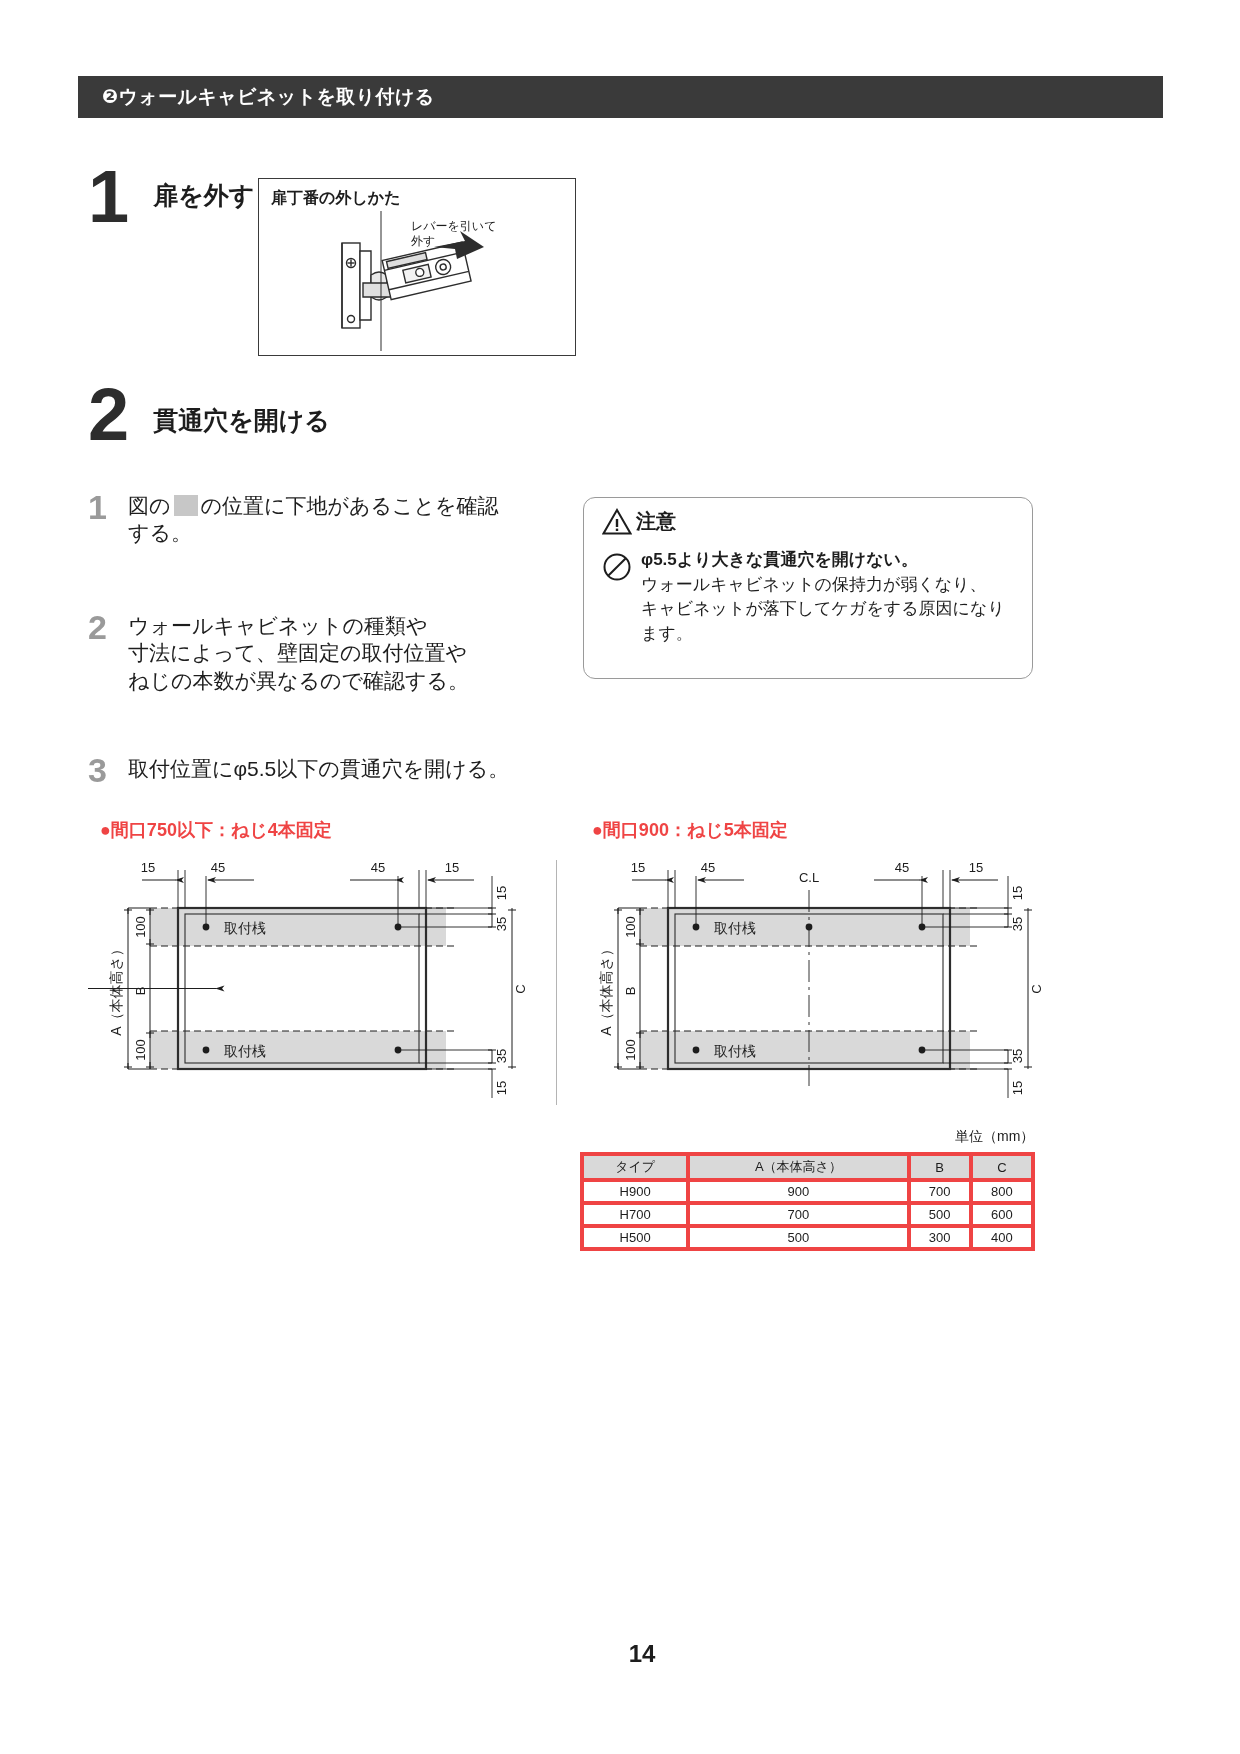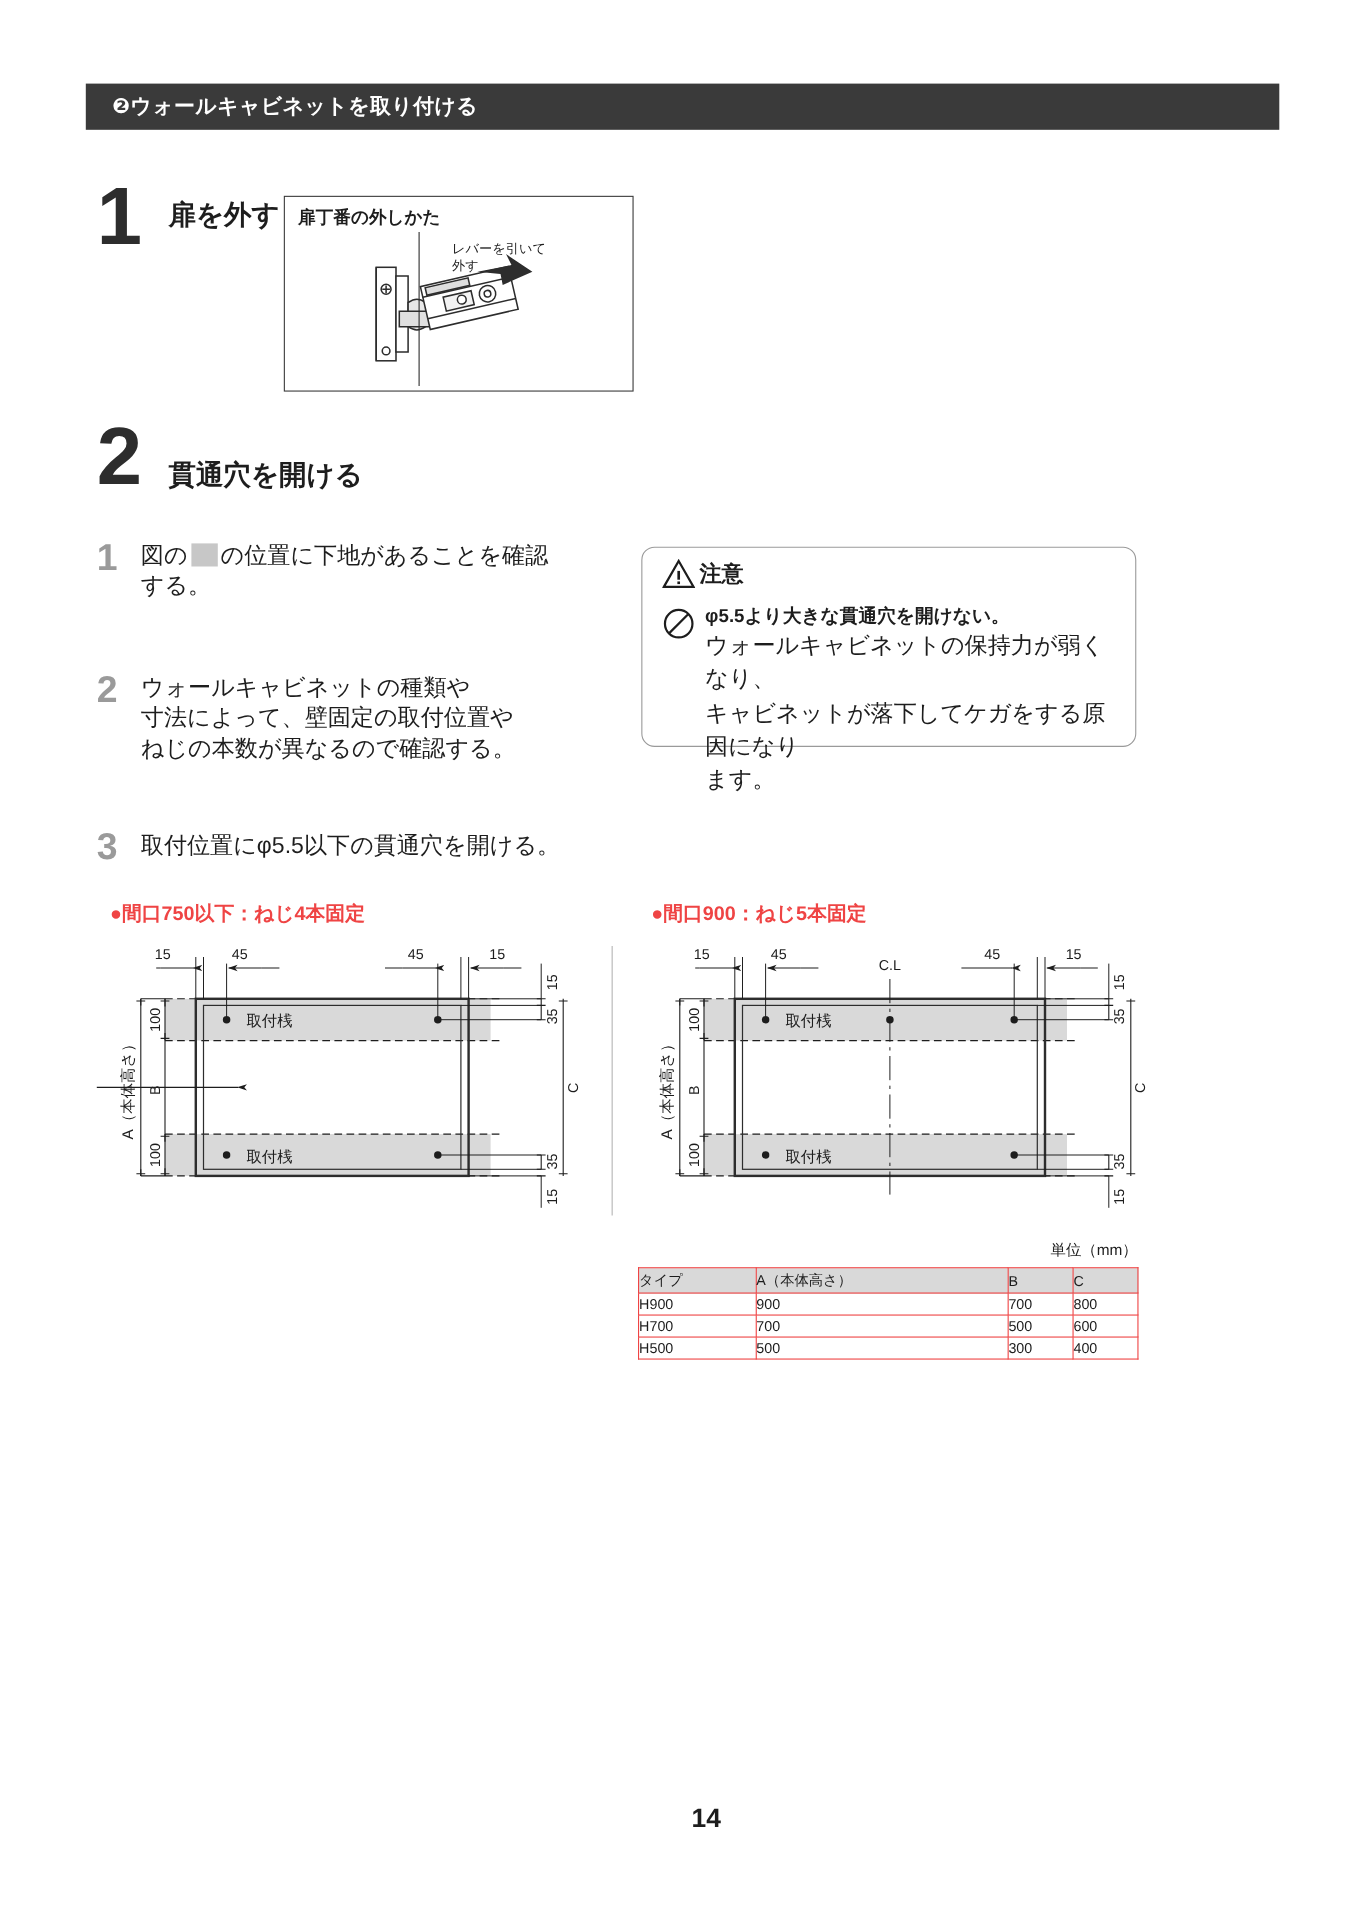--- a/index.html
+++ b/index.html
@@ -34,21 +34,21 @@
   .step-title{
     font-size:25px; font-weight:bold; color:#1d1d1d; white-space:nowrap;
   }
 
   #step1 { left:88px; top:170px; }
   #step1 .step-num{ margin-right:24px; }
   #step1 .step-title{ margin-top:9px; }
 
   #step2 { left:88px; top:388px; }
   #step2 .step-num{ margin-right:24px; }
-  #step2 .step-title{ margin-top:27px; }
+  #step2 .step-title{ margin-top:16px; }
 
   
   .illus-box{
     position:absolute; left:258px; top:178px; width:318px; height:178px;
     border:1px solid #3a3a3a; background:#fff;
   }
   .illus-title{
     position:absolute; left:12px; top:9px;
     font-size:16px; font-weight:bold; color:#1d1d1d; white-space:nowrap;
   }
@@ -82,21 +82,21 @@
   }
   .caution-head{
     position:absolute; left:18px; top:10px;
     display:flex; align-items:center; gap:4px;
   }
   .warn-tri{ width:30px; height:27px; }
   .caution-head-text{ font-size:20px; font-weight:bold; color:#1d1d1d; }
   .prohibit-icon{ position:absolute; left:18px; top:54px; width:30px; height:30px; }
   .caution-body{ position:absolute; left:57px; top:50px; width:380px; }
   .caution-strong{ font-size:17px; font-weight:bold; color:#1d1d1d; line-height:1.45; }
-  .caution-line{ font-size:21px; color:#1d1d1d; line-height:1.45; }
+  .caution-line{ font-size:17px; color:#1d1d1d; line-height:1.45; }
 
   
   .diag-caption{
     position:absolute; font-size:18px; font-weight:bold; color:#ef4444; white-space:nowrap;margin-left:12px;
   }
   #capL{ left:88px; top:818px; }
   #capR{ left:580px; top:818px;text-align:right; }
 
   .diagram{ position:absolute; }
   #diagL{ left:88px; top:848px; width:470px; height:260px; }
@@ -110,21 +110,21 @@
   
   .units-label{
     position:absolute; left:955px; top:1128px;
     font-size:14px; color:#1d1d1d; white-space:nowrap;
   }
   .spec-table{
     position:absolute; left:580px; top:1152px; width:455px;
     border-collapse:collapse; font-size:13px; color:#1d1d1d;
   }
   .spec-table th, .spec-table td{
-    border:1px solid #ef4444; text-align:left; padding:2px 0; height:19px;
+    border:4px solid #ef4444; text-align:center; padding:2px 0; height:19px;
     font-weight:normal;
     margin-left:46px;
   }
   .spec-table th{ background:#d9d9d9; }
 
   
   .page-number{
     position:absolute; left:0; right:0; top:1640px;
     text-align:center; font-size:24px; font-weight:bold; color:#1d1d1d;padding-left:44px;
   }

